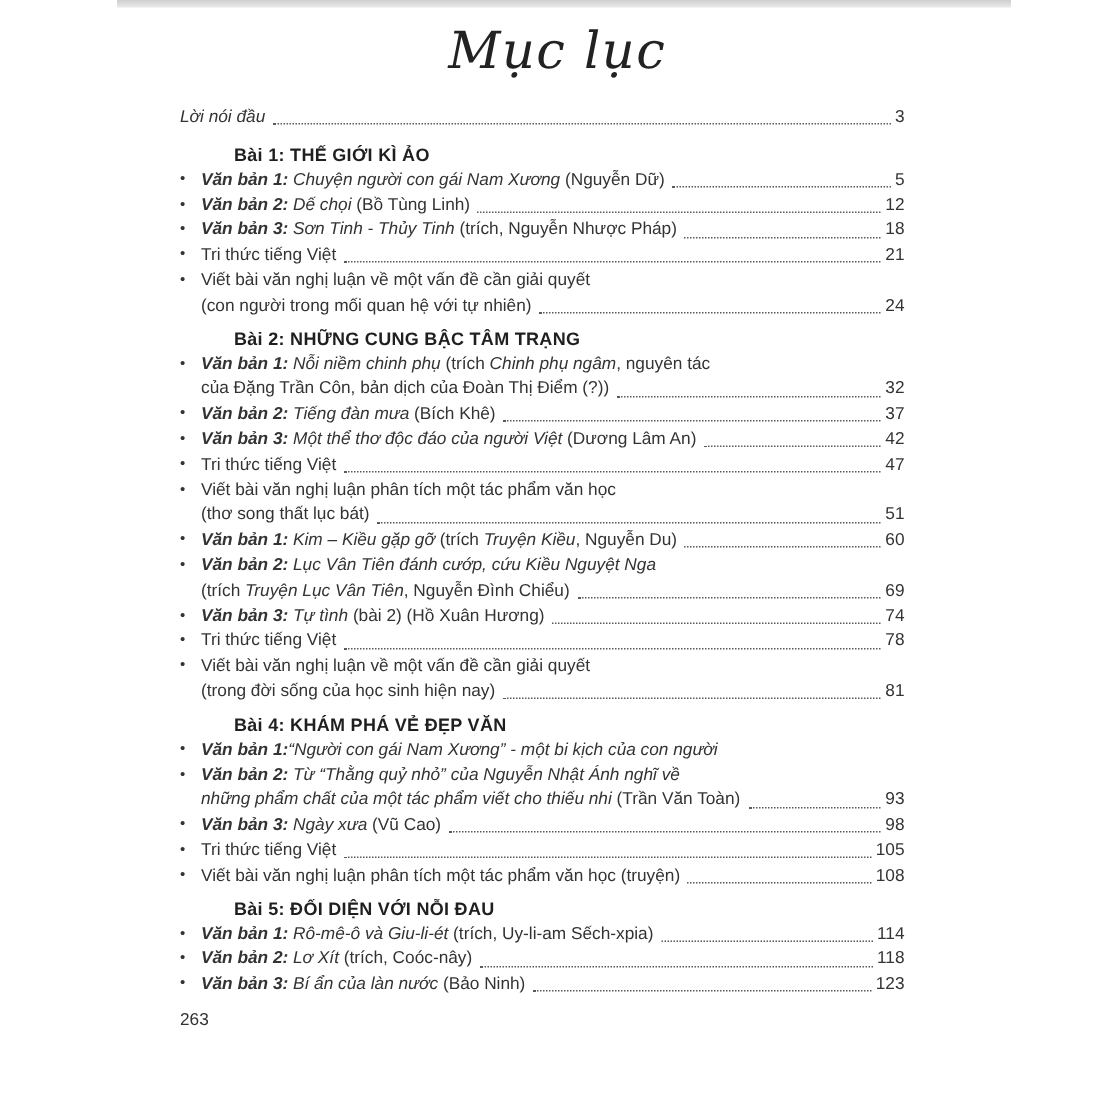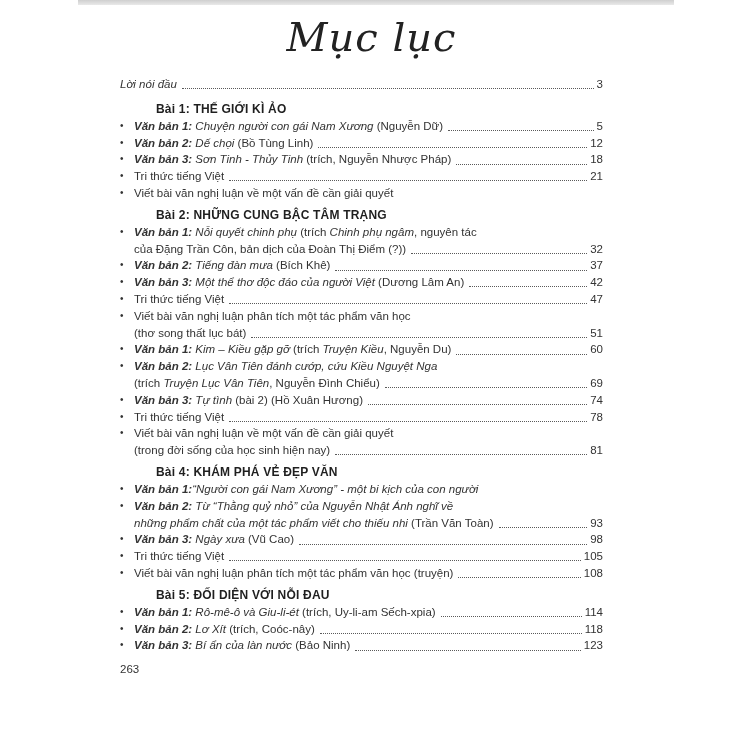--- a/index.html
+++ b/index.html
@@ -2,21 +2,21 @@
 <html><head>
 <meta charset="utf-8">
 <style>
   html,body{margin:0;padding:0;background:#ffffff;}
   body{width:741px;height:741px;overflow:hidden;position:relative;
        font-family:"Liberation Sans",sans-serif;color:#333;}
   .photo-edge-top{position:absolute;top:0;left:78px;width:596px;height:5px;
        background:linear-gradient(#cfcfcf,#e9e9e9);}
   .page{position:absolute;top:0;left:120px;width:483px;height:741px;}
   .title{font-family:"DejaVu Serif",serif;font-style:italic;font-weight:400;
-       font-size:40px;text-align:center;margin:14px 0 16px 20px;color:#222;
+       font-size:34px;text-align:center;margin:14px 0 16px 20px;color:#222;
        letter-spacing:1px;}
   .toc{font-size:11.5px;}
   .toc-line{display:flex;line-height:16.8px;}
   .toc-line .txt{white-space:pre-wrap;}
   .cont{margin-left:14px;}
   .front-item{margin-bottom:8px;}
   .sec-h{font-weight:bold;font-size:12px;color:#1f1f1f;line-height:17px;
        margin-top:5px;letter-spacing:.2px;padding-left:36px;}
   .bullet{width:14px;flex:0 0 14px;color:#333;font-size:10px;line-height:16.8px;}
   .seg-bi{font-weight:bold;font-style:italic;}
@@ -72,26 +72,31 @@
           <span class="txt"><span class="seg-r">Tri thức tiếng Việt</span></span>
           <span class="leader"></span>
           <span class="pg">21</span>
         </div>
       </div>
       <div class="toc-item">
         <div class="toc-line">
           <span class="bullet">•</span>
           <span class="txt"><span class="seg-r">Viết bài văn nghị luận về một vấn đề cần giải quyết</span></span>
         </div>
+        <div class="toc-line cont">
+          <span class="txt"><span class="seg-r">(con người trong mối quan hệ với tự nhiên)</span></span>
+          <span class="leader"></span>
+          <span class="pg">24</span>
+        </div>
       </div>
       <div class="sec-h">Bài 2: NHỮNG CUNG BẬC TÂM TRẠNG</div>
       <div class="toc-item">
         <div class="toc-line">
           <span class="bullet">•</span>
-          <span class="txt"><span class="seg-bi">Văn bản 1:</span><span class="seg-i"> Nỗi quyết chinh phụ </span><span class="seg-r">(trích </span><span class="seg-i">Chinh phụ ngâm</span><span class="seg-r">, nguyên tác</span></span>
+          <span class="txt"><span class="seg-bi">Văn bản 1:</span><span class="seg-i"> Nỗi niềm chinh phụ </span><span class="seg-r">(trích </span><span class="seg-i">Chinh phụ ngâm</span><span class="seg-r">, nguyên tác</span></span>
         </div>
         <div class="toc-line cont">
           <span class="txt"><span class="seg-r">của Đặng Trần Côn, bản dịch của Đoàn Thị Điểm (?))</span></span>
           <span class="leader"></span>
           <span class="pg">32</span>
         </div>
       </div>
       <div class="toc-item">
         <div class="toc-line">
           <span class="bullet">•</span>

